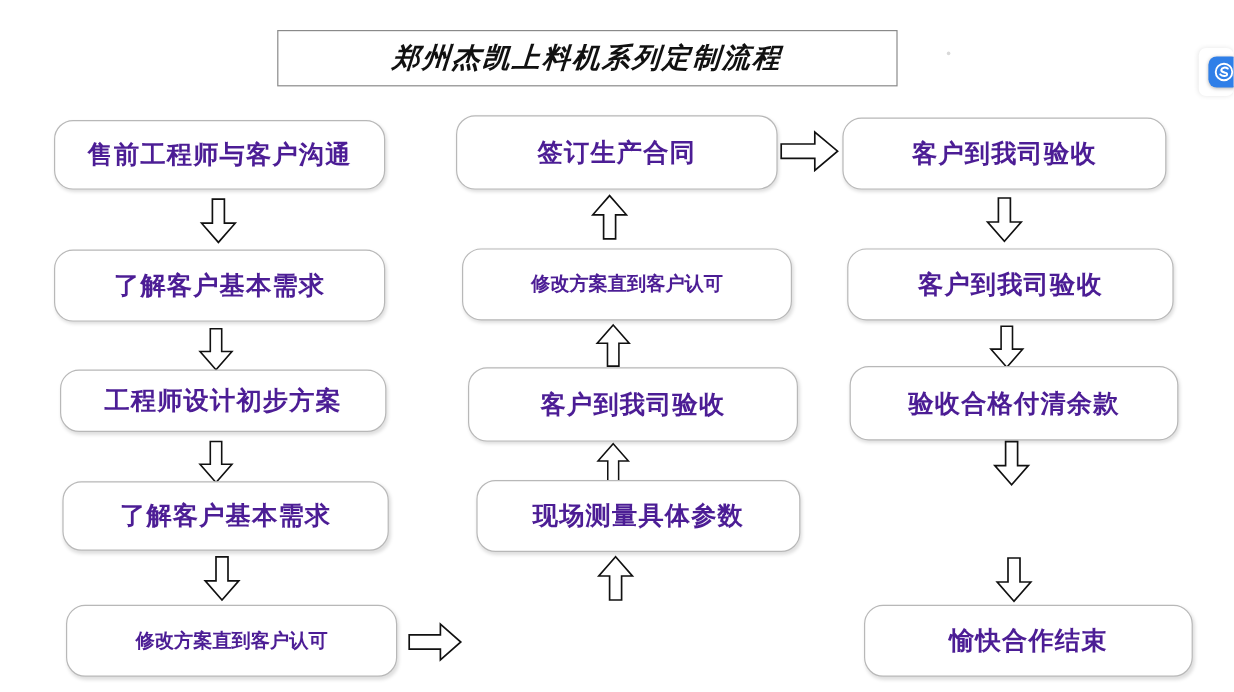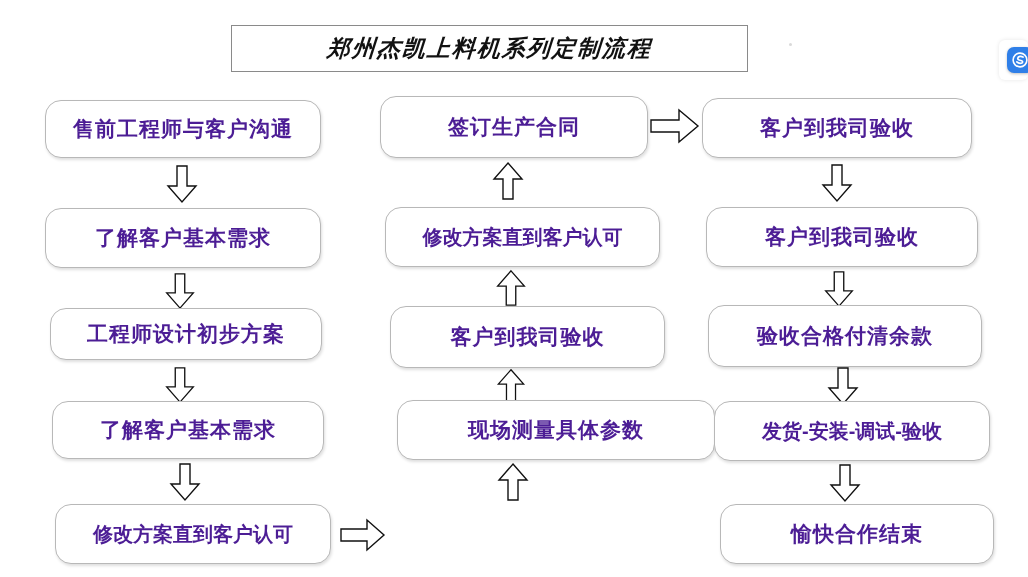--- a/index.html
+++ b/index.html
@@ -62,21 +62,21 @@
   .node-label {
     font-family: Liberation Sans, sans-serif;
     font-size: 21px;
     font-weight: 700;
     color: #4c1d95;
     white-space: nowrap;
     letter-spacing: 1px;
   }
   .node-label.tight {
     letter-spacing: 0px;
-    font-size: 20px;
+    font-size: 16px;
   }
 
   
   .arrow {
     position: absolute;
   }
   .arrow svg { display: block; }
 
   
   .badge {
@@ -198,21 +198,21 @@
   <div class="node" style="left:390px; top:306px; width:275px; height:62px;">
     <span class="node-label">客户到我司验收</span>
   </div>
 
   <div class="arrow" style="left:494px; top:367px;">
     <svg width="34" height="38" viewBox="0 0 34 42">
       <polygon points="17,3 31,19 22,19 22,39 12,39 12,19 3,19" fill="#ffffff" stroke="#111111" stroke-width="1.4" stroke-linejoin="miter"></polygon>
     </svg>
   </div>
 
-  <div class="node" style="left:397px; top:400px; width:318px; height:60px;align-items:center;">
+  <div class="node" style="left:397px; top:400px; width:270px; height:60px;align-items:center;">
     <span class="node-label">现场测量具体参数</span>
   </div>
 
   <div class="arrow" style="left:496px; top:461px;">
     <svg width="34" height="42" viewBox="0 0 34 42">
       <polygon points="17,3 31,19 22,19 22,39 12,39 12,19 3,19" fill="#ffffff" stroke="#111111" stroke-width="1.4" stroke-linejoin="miter"></polygon>
     </svg>
   </div>
 
 
@@ -245,23 +245,20 @@
   <div class="node" style="left:708px; top:305px; width:274px; height:62px;">
     <span class="node-label">验收合格付清余款</span>
   </div>
 
   <div class="arrow" style="left:826px; top:366px;">
     <svg width="34" height="40" viewBox="0 0 34 40">
       <polygon points="12,2 22,2 22,22 31,22 17,38 3,22 12,22" fill="#ffffff" stroke="#111111" stroke-width="1.4" stroke-linejoin="miter"></polygon>
     </svg>
   </div>
 
-  <div class="node" style="left:714px; top:401px; width:276px; height:60px;">
-    <span class="node-label tight">发货-安装-调试-验收</span>
-  </div>
 
   <div class="arrow" style="left:828px; top:462px;">
     <svg width="34" height="42" viewBox="0 0 34 40">
       <polygon points="12,2 22,2 22,22 31,22 17,38 3,22 12,22" fill="#ffffff" stroke="#111111" stroke-width="1.4" stroke-linejoin="miter"></polygon>
     </svg>
   </div>
 
   <div class="node" style="left:720px; top:504px; width:274px; height:60px;">
     <span class="node-label">愉快合作结束</span>
   </div>

